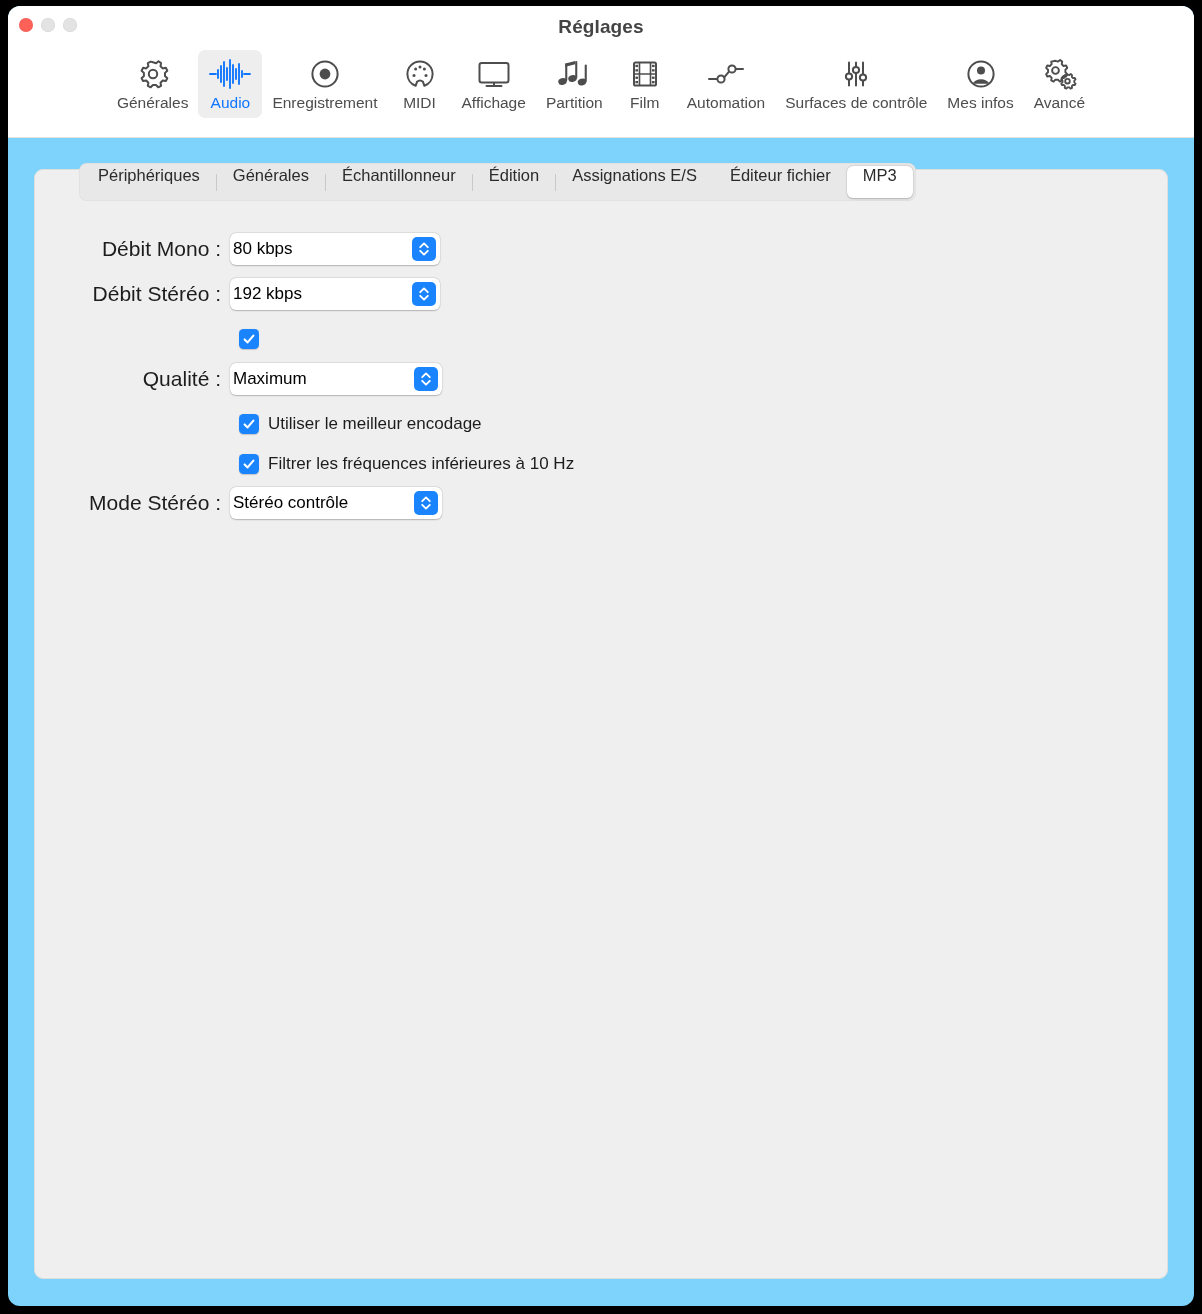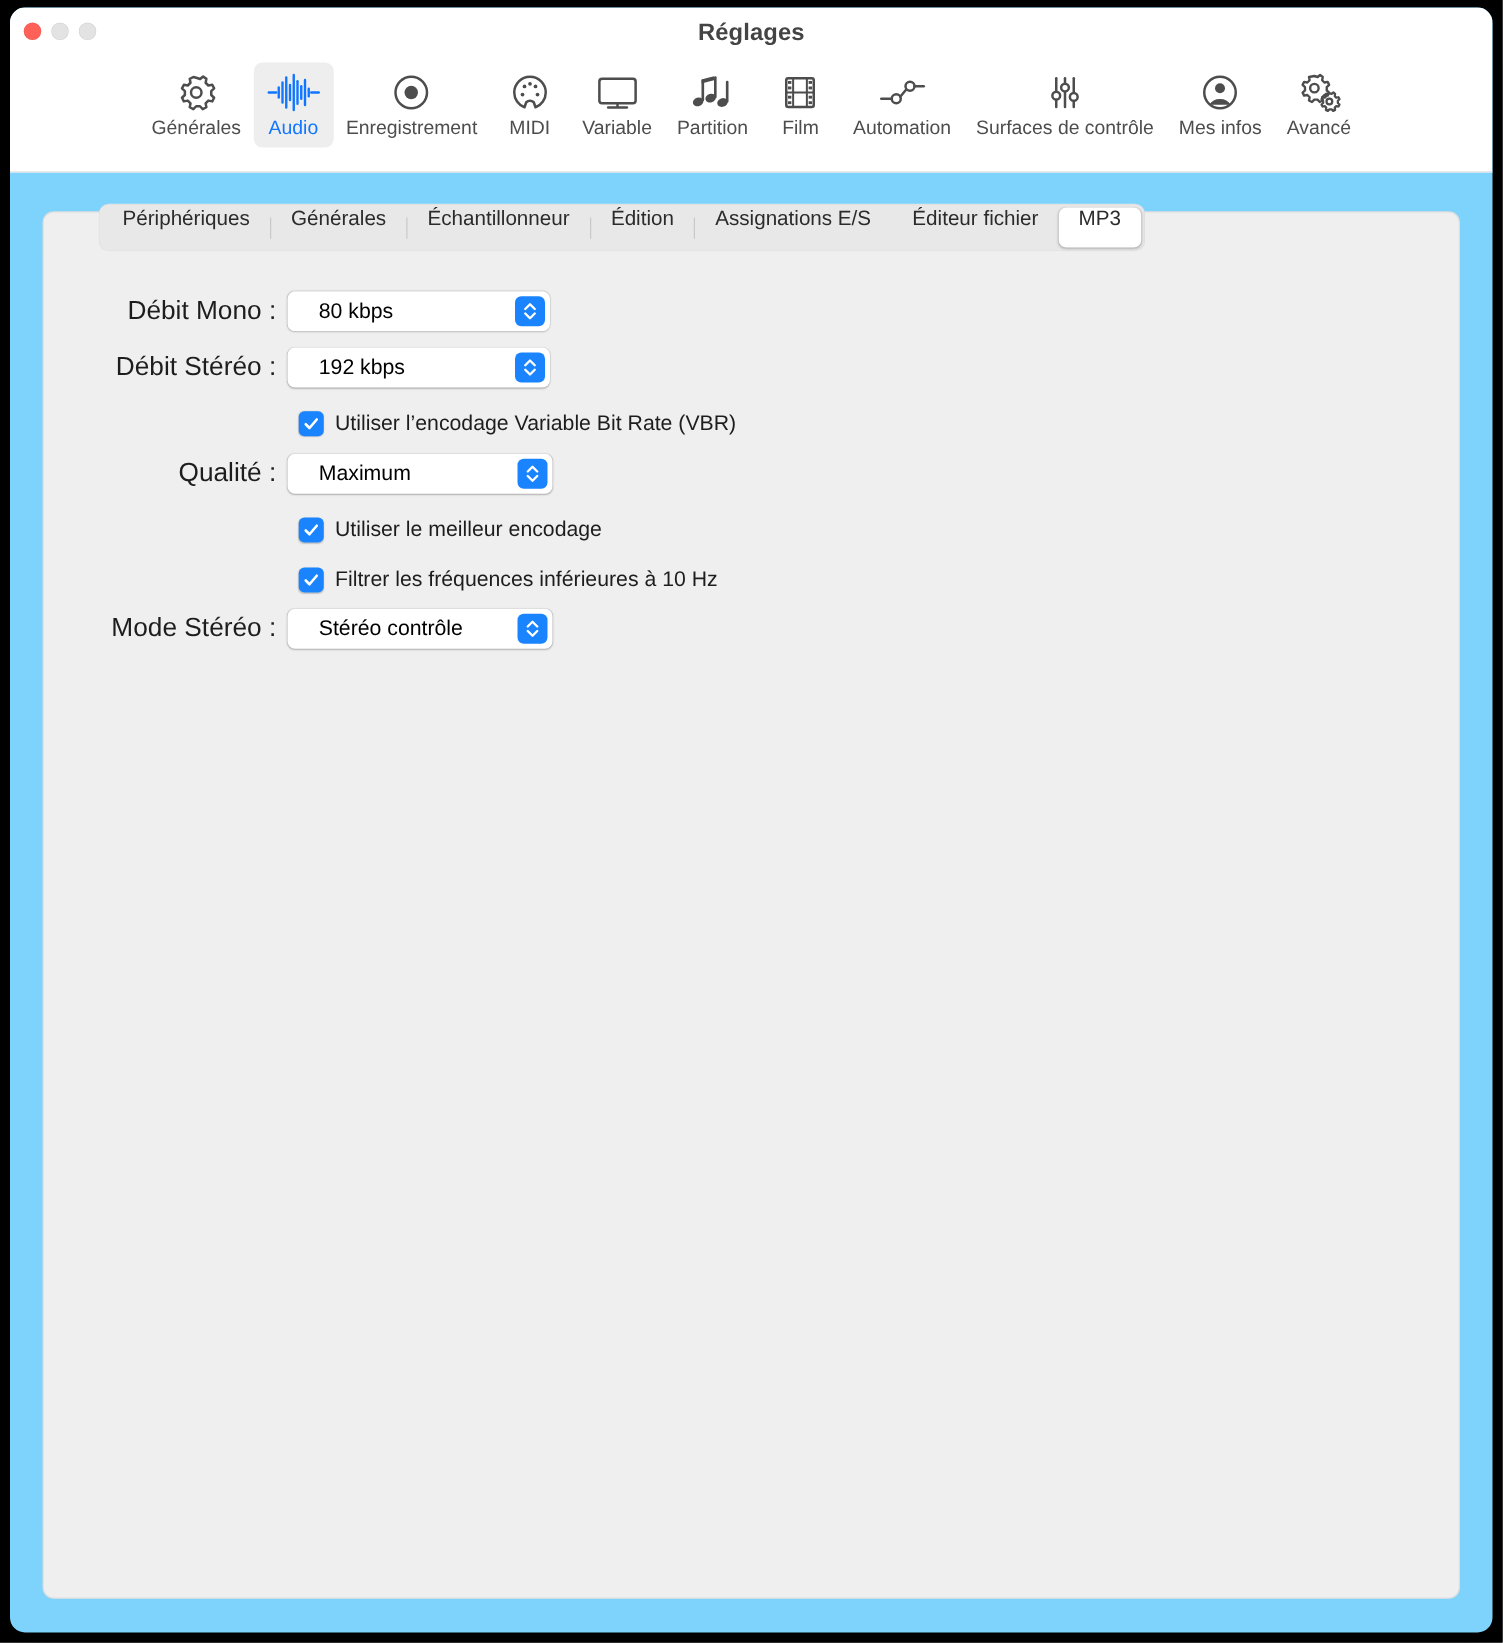--- a/index.html
+++ b/index.html
@@ -180,21 +180,21 @@
 
   
   .popup {
     position: relative;
     display: inline-flex;
     align-items: center;
     height: 32px;
     background: #ffffff;
     border-radius: 6px;
     box-shadow: 0 0.5px 1.5px rgba(0,0,0,0.22), 0 0 0 0.5px rgba(0,0,0,0.08);
-    padding: 0 40px 0 25px;
+    padding: 0 40px 0 3px;
     box-sizing: border-box;
     cursor: default;
   }
   .popup .val {
     font-size: 17px;
     color: #000000;
     white-space: nowrap;
   }
   .stepper {
     position: absolute;
@@ -313,21 +313,21 @@
       </div>
 
       <div class="tb-item">
         <div class="tb-icon">
           <svg width="36" height="34" viewBox="0 0 36 34">
             <rect x="3.5" y="6" width="29" height="19.5" rx="2.2" fill="none" stroke="#4d4d4d" stroke-width="2"></rect>
             <line x1="18" y1="25.5" x2="18" y2="29" stroke="#4d4d4d" stroke-width="2"></line>
             <line x1="10.5" y1="29" x2="25.5" y2="29" stroke="#4d4d4d" stroke-width="2" stroke-linecap="round"></line>
           </svg>
         </div>
-        <div class="tb-label">Variable</div>
+        <div class="tb-label">Affichage</div>
       </div>
 
       <div class="tb-item">
         <div class="tb-icon">
           <svg width="38" height="34" viewBox="0 0 38 34">
             <g fill="#4d4d4d">
               <ellipse cx="7.5" cy="24.5" rx="4.3" ry="3.4" transform="rotate(-18 7.5 24.5)"></ellipse>
               <rect x="10.2" y="6.5" width="2.1" height="17.5" rx="1"></rect>
               <ellipse cx="17.5" cy="21.5" rx="4.3" ry="3.4" transform="rotate(-18 17.5 21.5)"></ellipse>
               <rect x="20.2" y="4.0" width="2.1" height="17.5" rx="1"></rect>
@@ -486,21 +486,20 @@
       </div>
     </div>
 
     <div class="cbrow">
       <div class="cb-indent"></div>
       <div class="checkbox">
         <svg width="14" height="14" viewBox="0 0 14 14">
           <polyline points="2.6,7.4 5.6,10.4 11.4,3.6" fill="none" stroke="#ffffff" stroke-width="2.1" stroke-linecap="round" stroke-linejoin="round"></polyline>
         </svg>
       </div>
-      <div class="cb-label">Utiliser l’encodage Variable Bit Rate (VBR)</div>
     </div>
 
     <div class="row">
       <div class="lbl">Qualité :</div>
       <div class="popup" style="width:212px">
         <span class="val">Maximum</span>
         <span class="stepper">
           <svg width="14" height="18" viewBox="0 0 14 18">
             <g fill="none" stroke="#ffffff" stroke-width="1.9" stroke-linecap="round" stroke-linejoin="round">
               <polyline points="3.2,7.2 7,3.4 10.8,7.2"></polyline>

